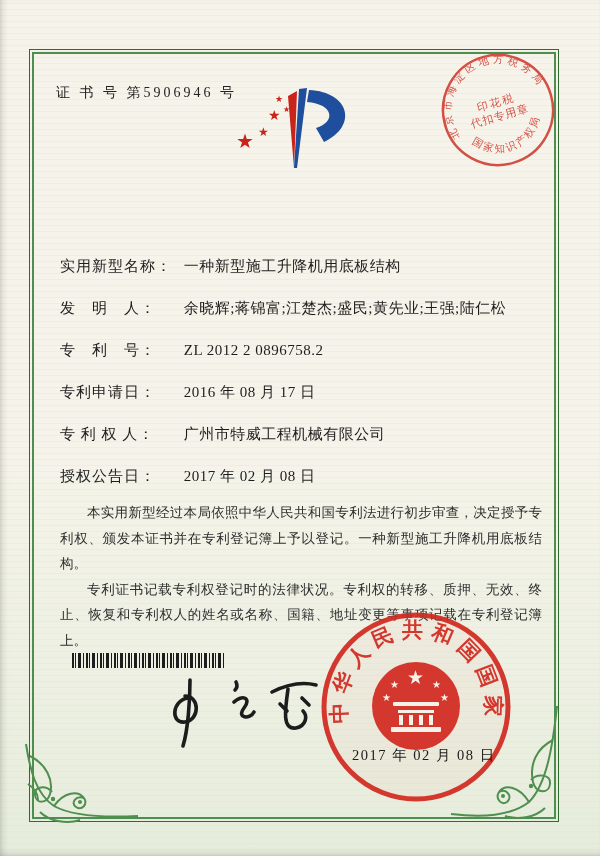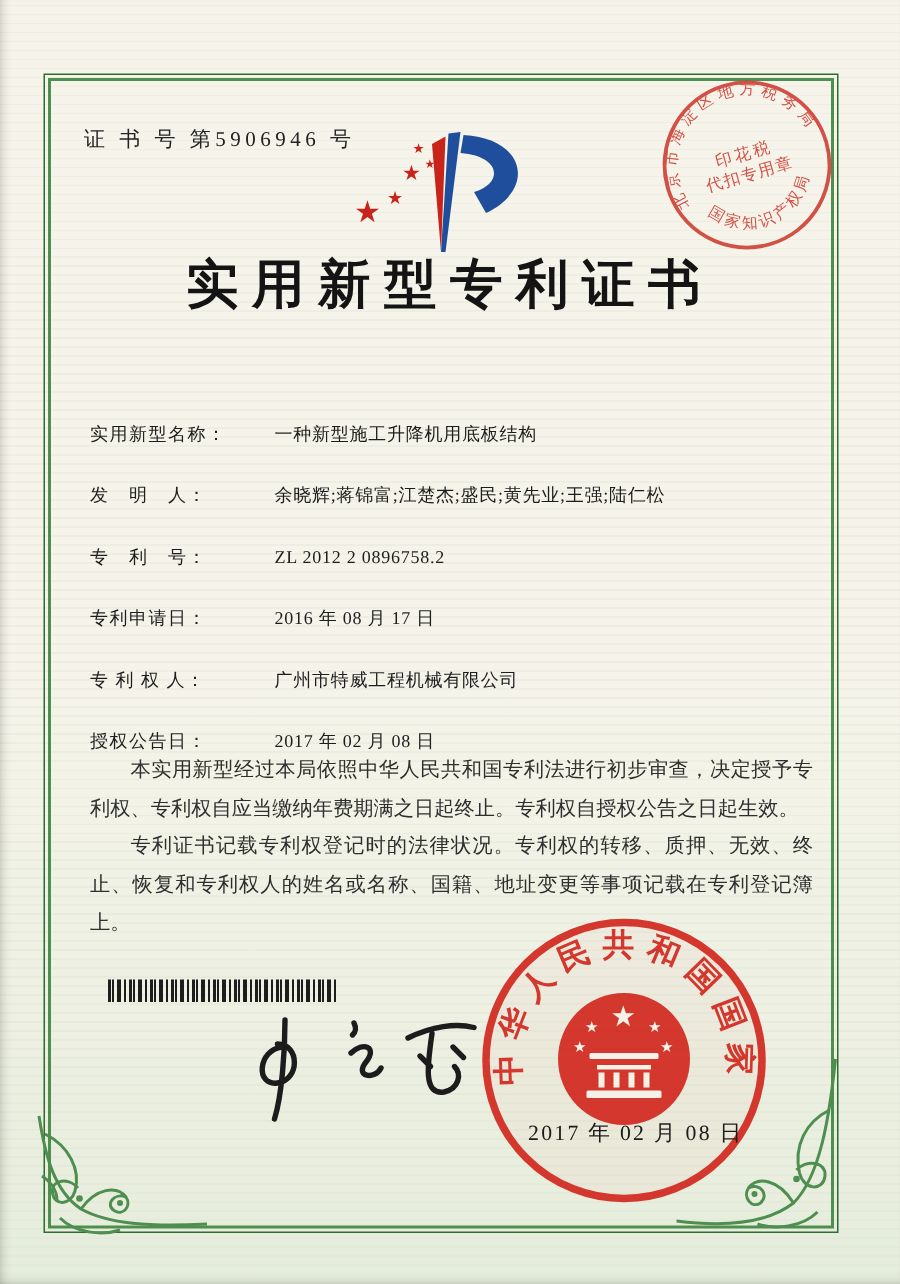--- a/index.html
+++ b/index.html
@@ -27,21 +27,21 @@
   .cert-no{
     position:absolute;left:56px;top:84px;
     font-size:14px;letter-spacing:3px;color:#222;
   }
   .logo{position:absolute;left:228px;top:84px;width:144px;height:88px;}
   .title{
     position:absolute;left:0;top:166px;width:600px;text-align:center;
     font-size:35px;font-weight:bold;letter-spacing:9px;color:#141414;
   }
   .fields{position:absolute;left:60px;top:257px;width:480px;}
-  .frow{margin-bottom:23px;font-size:12px;color:#1d1d1d;white-space:nowrap;margin-top:24px;}
+  .frow{margin-bottom:23px;font-size:15px;color:#1d1d1d;white-space:nowrap;}
   .flabel{display:inline-block;min-width:120px;letter-spacing:1px;}
   .fvalue{letter-spacing:0.5px;}
   .paras{
     position:absolute;left:60px;top:500px;width:482px;
     font-size:13.5px;line-height:25.5px;color:#2e2e2e;text-align:justify;
   }
   .paras p{margin:0;text-indent:2em;}
   .barcode{
     position:absolute;left:72px;top:653px;width:153px;height:15px;
     background:repeating-linear-gradient(90deg,
@@ -87,21 +87,20 @@
       <polygon points="71,5 79,4 69,84 66,84" fill="#1f4e9c"></polygon>
       <path d="M81,6 C122,8 130,42 96,58 L88,44 C108,38 106,20 79,18 Z" fill="#1f4e9c"></path>
       <text x="8" y="64" font-size="20" fill="#c8241c">★</text>
       <text x="30" y="52" font-size="12" fill="#c8241c">★</text>
       <text x="40" y="36" font-size="14" fill="#c8241c">★</text>
       <text x="47" y="18" font-size="9" fill="#c8241c">★</text>
       <text x="55" y="28" font-size="8" fill="#c8241c">★</text>
     </svg>
   </div>
 
-  <div class="title">实用新型专利证书</div>
 
   <div class="fields">
     <div class="frow">
       <span class="flabel">实用新型名称：</span>
       <span class="fvalue">一种新型施工升降机用底板结构</span>
     </div>
     <div class="frow">
       <span class="flabel">发　明　人：</span>
       <span class="fvalue">余晓辉;蒋锦富;江楚杰;盛民;黄先业;王强;陆仁松</span>
     </div>
@@ -117,21 +116,21 @@
       <span class="flabel">专 利 权 人：</span>
       <span class="fvalue">广州市特威工程机械有限公司</span>
     </div>
     <div class="frow">
       <span class="flabel">授权公告日：</span>
       <span class="fvalue">2017 年 02 月 08 日</span>
     </div>
   </div>
 
   <div class="paras">
-    <p>本实用新型经过本局依照中华人民共和国专利法进行初步审查，决定授予专利权、专利权自应当缴纳年费期满之日起终止。专利权自授权公告之日起生效。</p>
+    <p>本实用新型经过本局依照中华人民共和国专利法进行初步审查，决定授予专利权、颁发本证书并在专利登记簿上予以登记。一种新型施工升降机用底板结构。</p>
     <p>专利证书记载专利权登记时的法律状况。专利权的转移、质押、无效、终止、恢复和专利权人的姓名或名称、国籍、地址变更等事项记载在专利登记簿上。</p>
   </div>
 
   <div class="barcode"></div>
 
 
   <div class="signature">
     <svg width="170" height="105" viewBox="0 0 170 105" fill="none" stroke="#1c1c1c" stroke-width="3.6" stroke-linecap="round">
       <path d="M30,30 C14,32 12,56 27,54 C42,52 42,28 27,28"></path>
       <path d="M32,12 C32,32 30,62 25,78"></path>

